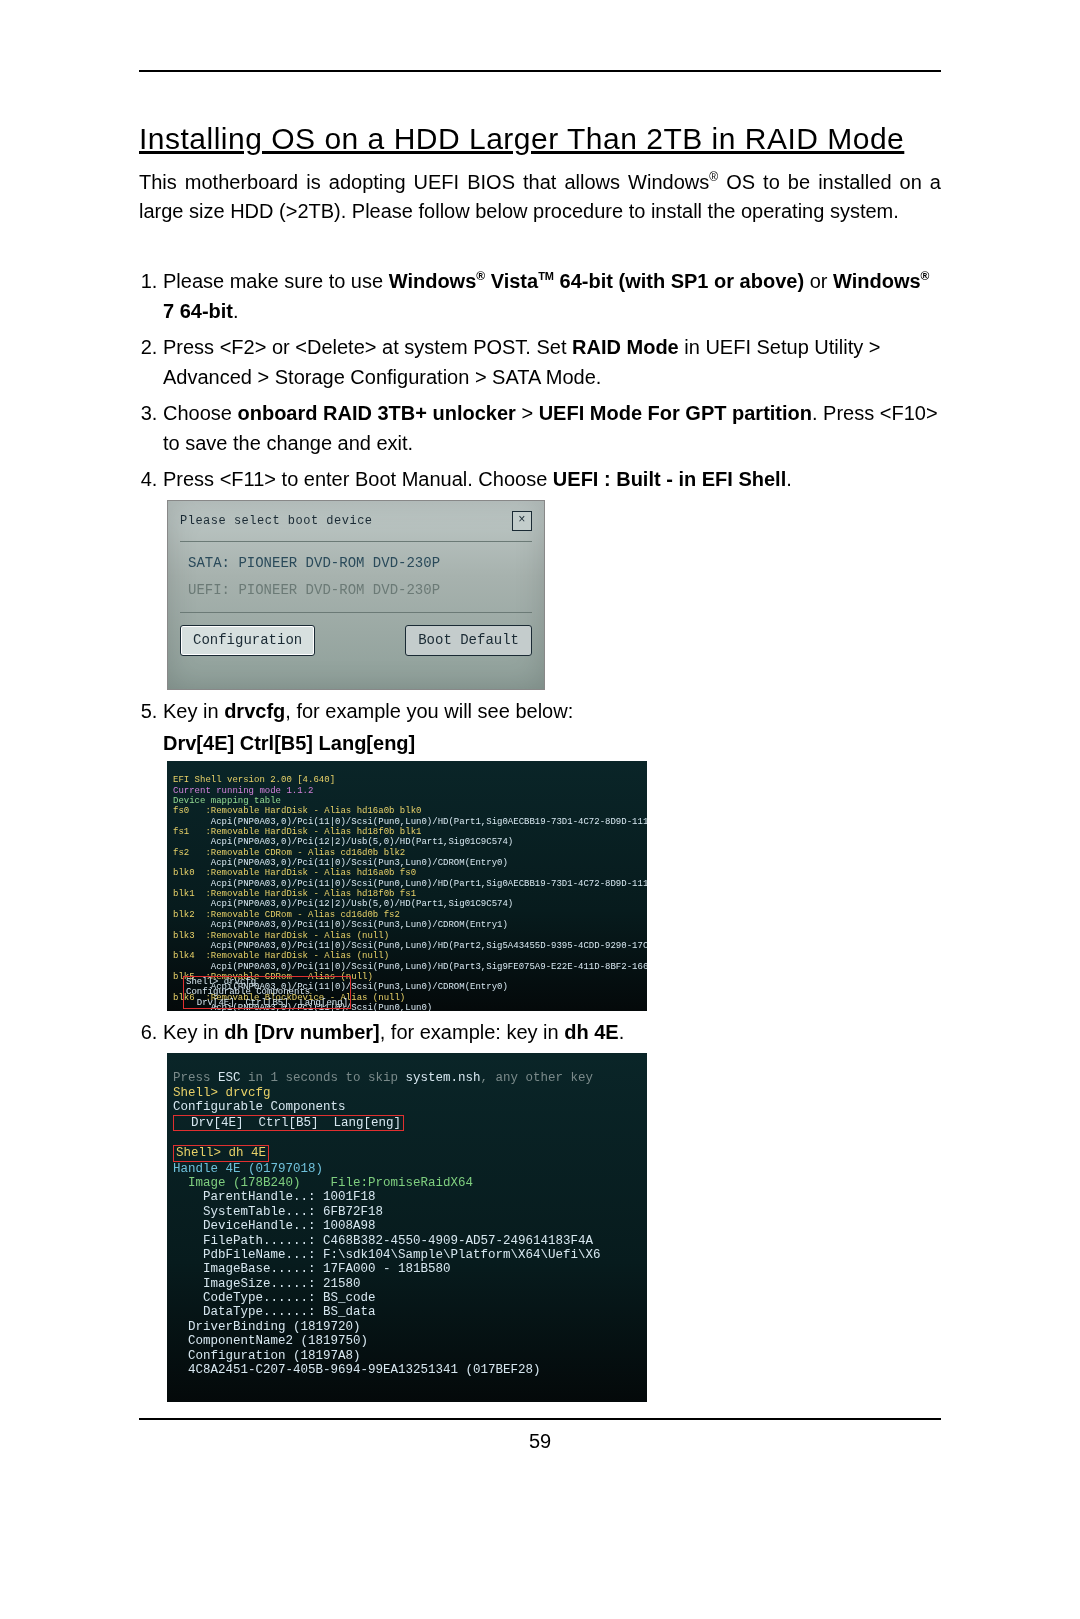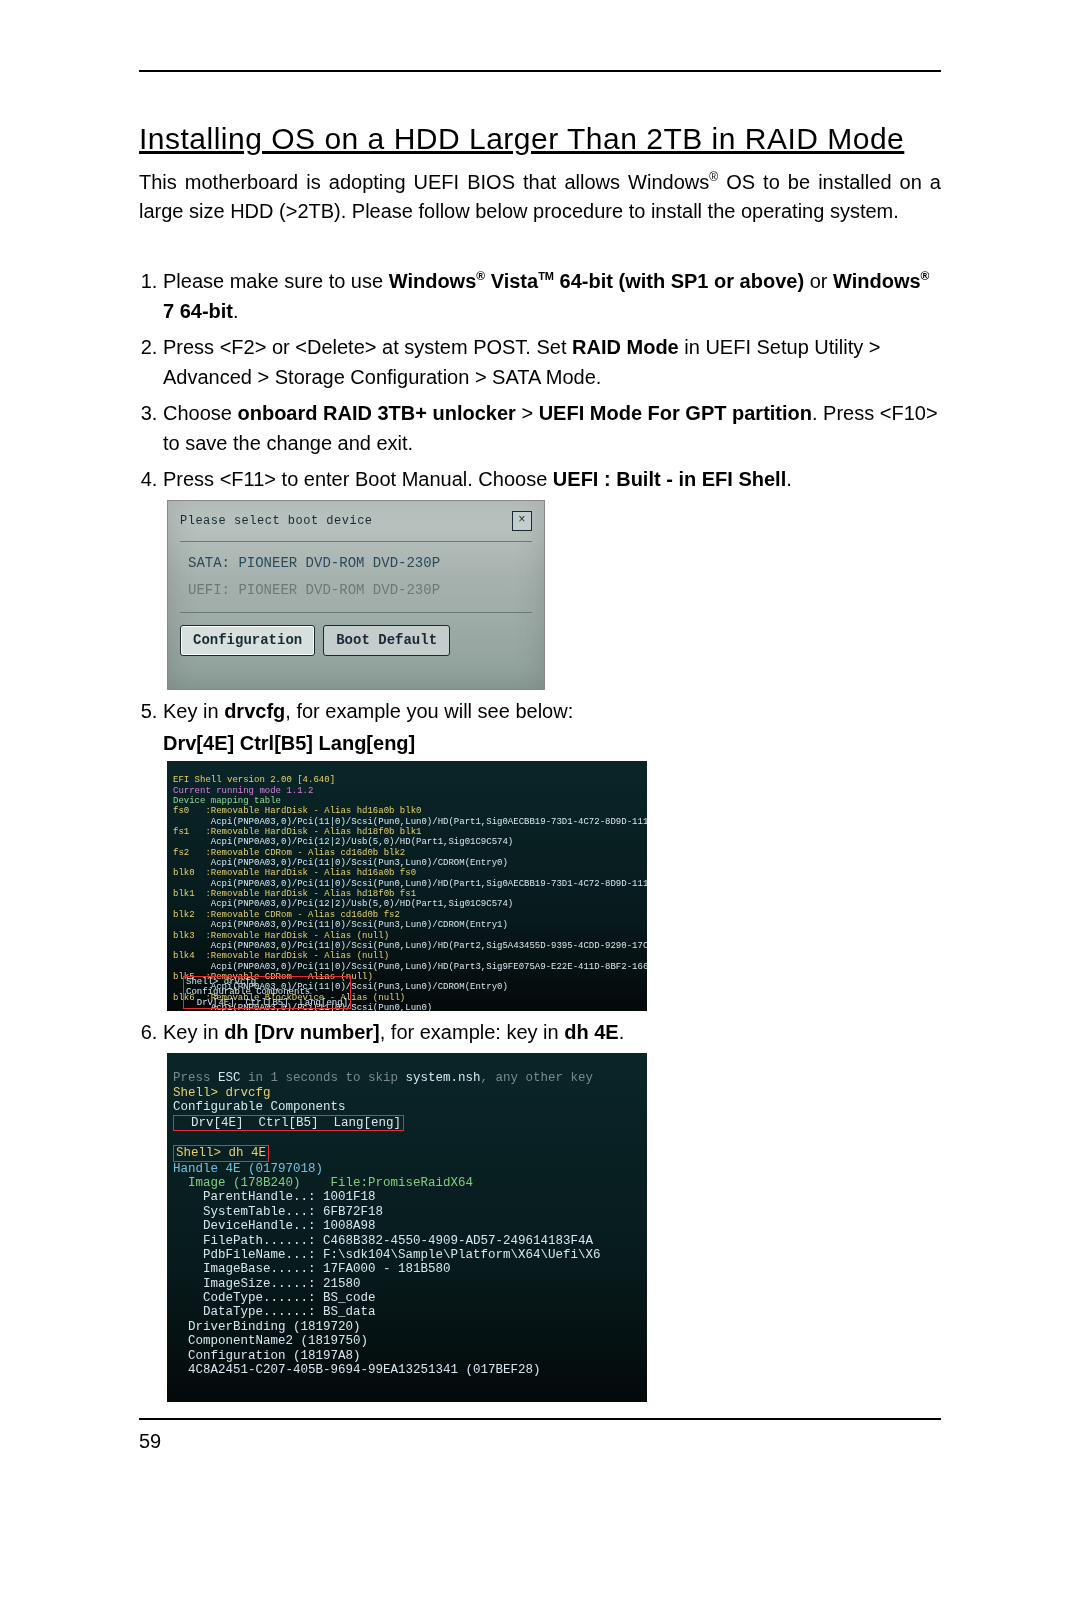--- a/index.html
+++ b/index.html
@@ -105,22 +105,21 @@
   .bootmenu .item.sata { color: #2a4a5a; }
   .bootmenu .item.dim  { color: #6b7a76; }
   .bootmenu .item.selected {
     background: #2b61d6;
     color: #ffffff;
     position: relative;
   }
   .bootmenu .buttons {
     display: flex;
     gap: 8px;
-    justify-content: flex-start;
-    font-weight: bold;
+    justify-content: space-between;
   }
   .bootmenu .btn {
     border: 1px solid #1a2a34;
     border-radius: 3px;
     padding: 4px 12px;
     font-size: 14px;
     background: #c4cccc;
   }
   .bootmenu .btn.sel {
     background: #d7e0df;
@@ -181,21 +180,21 @@
     border: 1.5px solid #e03030;
     padding: 0 2px;
   }
   .term2 .redbox2 {
     display: inline-block;
     border: 1.5px solid #e03030;
     padding: 0 2px;
   }
 
   .page-number {
-    text-align: left;
+    text-align: center;
     font-size: 20px;
     margin-top: 10px;
   }
 </style>
 </head>
 <body>
 
 <div class="page">
   <hr class="top-rule">
 

